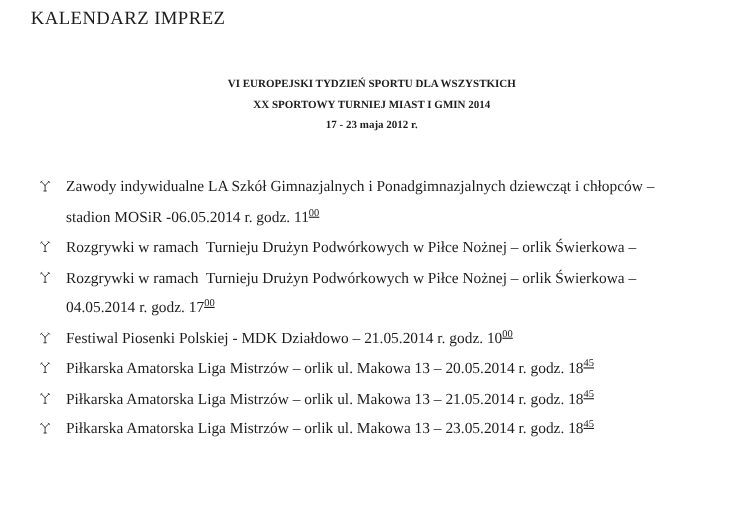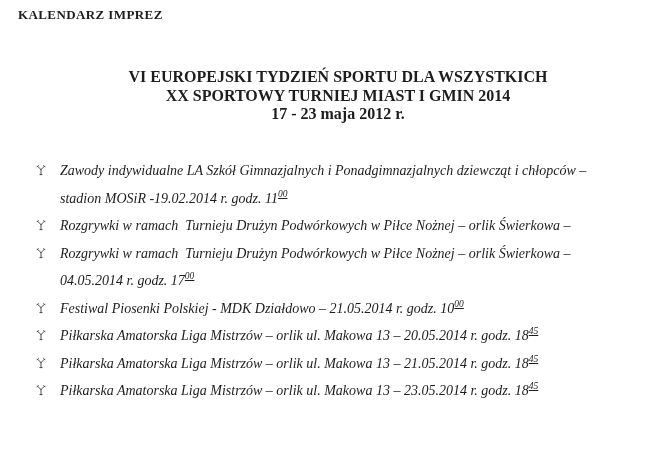--- a/index.html
+++ b/index.html
@@ -12,47 +12,46 @@
     width: 670px;
     height: 472px;
     background: #ffffff;
     font-family: "Liberation Serif", "DejaVu Serif", serif;
     color: #1d1d1d;
     overflow: hidden;
   }
   .doc-title {
     position: absolute;
     top: 7px;
-    left: 18px;
+    left: 28px;
     margin: 0;
-    font-size: 13px;
-    font-weight: bold;
+    font-size: 17px;
+    font-weight: normal;
     letter-spacing: 0.4px;
     white-space: pre;
   }
   .heading {
     position: absolute;
     top: 68px;
     left: 10px;
     right: 4px;
     text-align: center;
     font-weight: bold;
-    font-size: 16px;
+    font-size: 10px;
     line-height: 18.5px;
   }
   .events {
     position: absolute;
     top: 157px;
     left: 0;
     right: 0;
     margin: 0;
     padding: 0;
     list-style: none;
     font-size: 14px;
-    font-style: italic;
   }
   .event-item {
     position: relative;
     padding-left: 60px;
     padding-right: 14px;
   }
   .bullet {
     position: absolute;
     left: 36px;
     top: 7px;
@@ -94,21 +93,21 @@
             <line x1="5" y1="4.6" x2="1.6" y2="1.2"></line>
             <line x1="5" y1="4.6" x2="8.4" y2="1.2"></line>
             <line x1="5" y1="4.6" x2="5" y2="9.6"></line>
             <line x1="0.9" y1="1.9" x2="2.3" y2="0.5"></line>
             <line x1="7.7" y1="0.5" x2="9.1" y2="1.9"></line>
             <line x1="3.9" y1="9.6" x2="6.1" y2="9.6"></line>
           </g>
         </svg>
       </span>
     <span class="line"><span>Zawody indywidualne LA Szkół Gimnazjalnych i Ponadgimnazjalnych dziewcząt i chłopców –</span></span>
-        <span class="line"><span>stadion MOSiR -19.02.2014 r. godz. 11</span><sup class="sup">00</sup></span>
+        <span class="line"><span>stadion MOSiR -06.05.2014 r. godz. 11</span><sup class="sup">00</sup></span>
       </li>
       <li class="event-item">
       <span class="bullet">
         <svg width="10" height="11" viewBox="0 0 10 11" aria-hidden="true">
           <g stroke="#3a3a3a" stroke-width="0.9" fill="none" stroke-linecap="round">
             <line x1="5" y1="4.6" x2="1.6" y2="1.2"></line>
             <line x1="5" y1="4.6" x2="8.4" y2="1.2"></line>
             <line x1="5" y1="4.6" x2="5" y2="9.6"></line>
             <line x1="0.9" y1="1.9" x2="2.3" y2="0.5"></line>
             <line x1="7.7" y1="0.5" x2="9.1" y2="1.9"></line>

